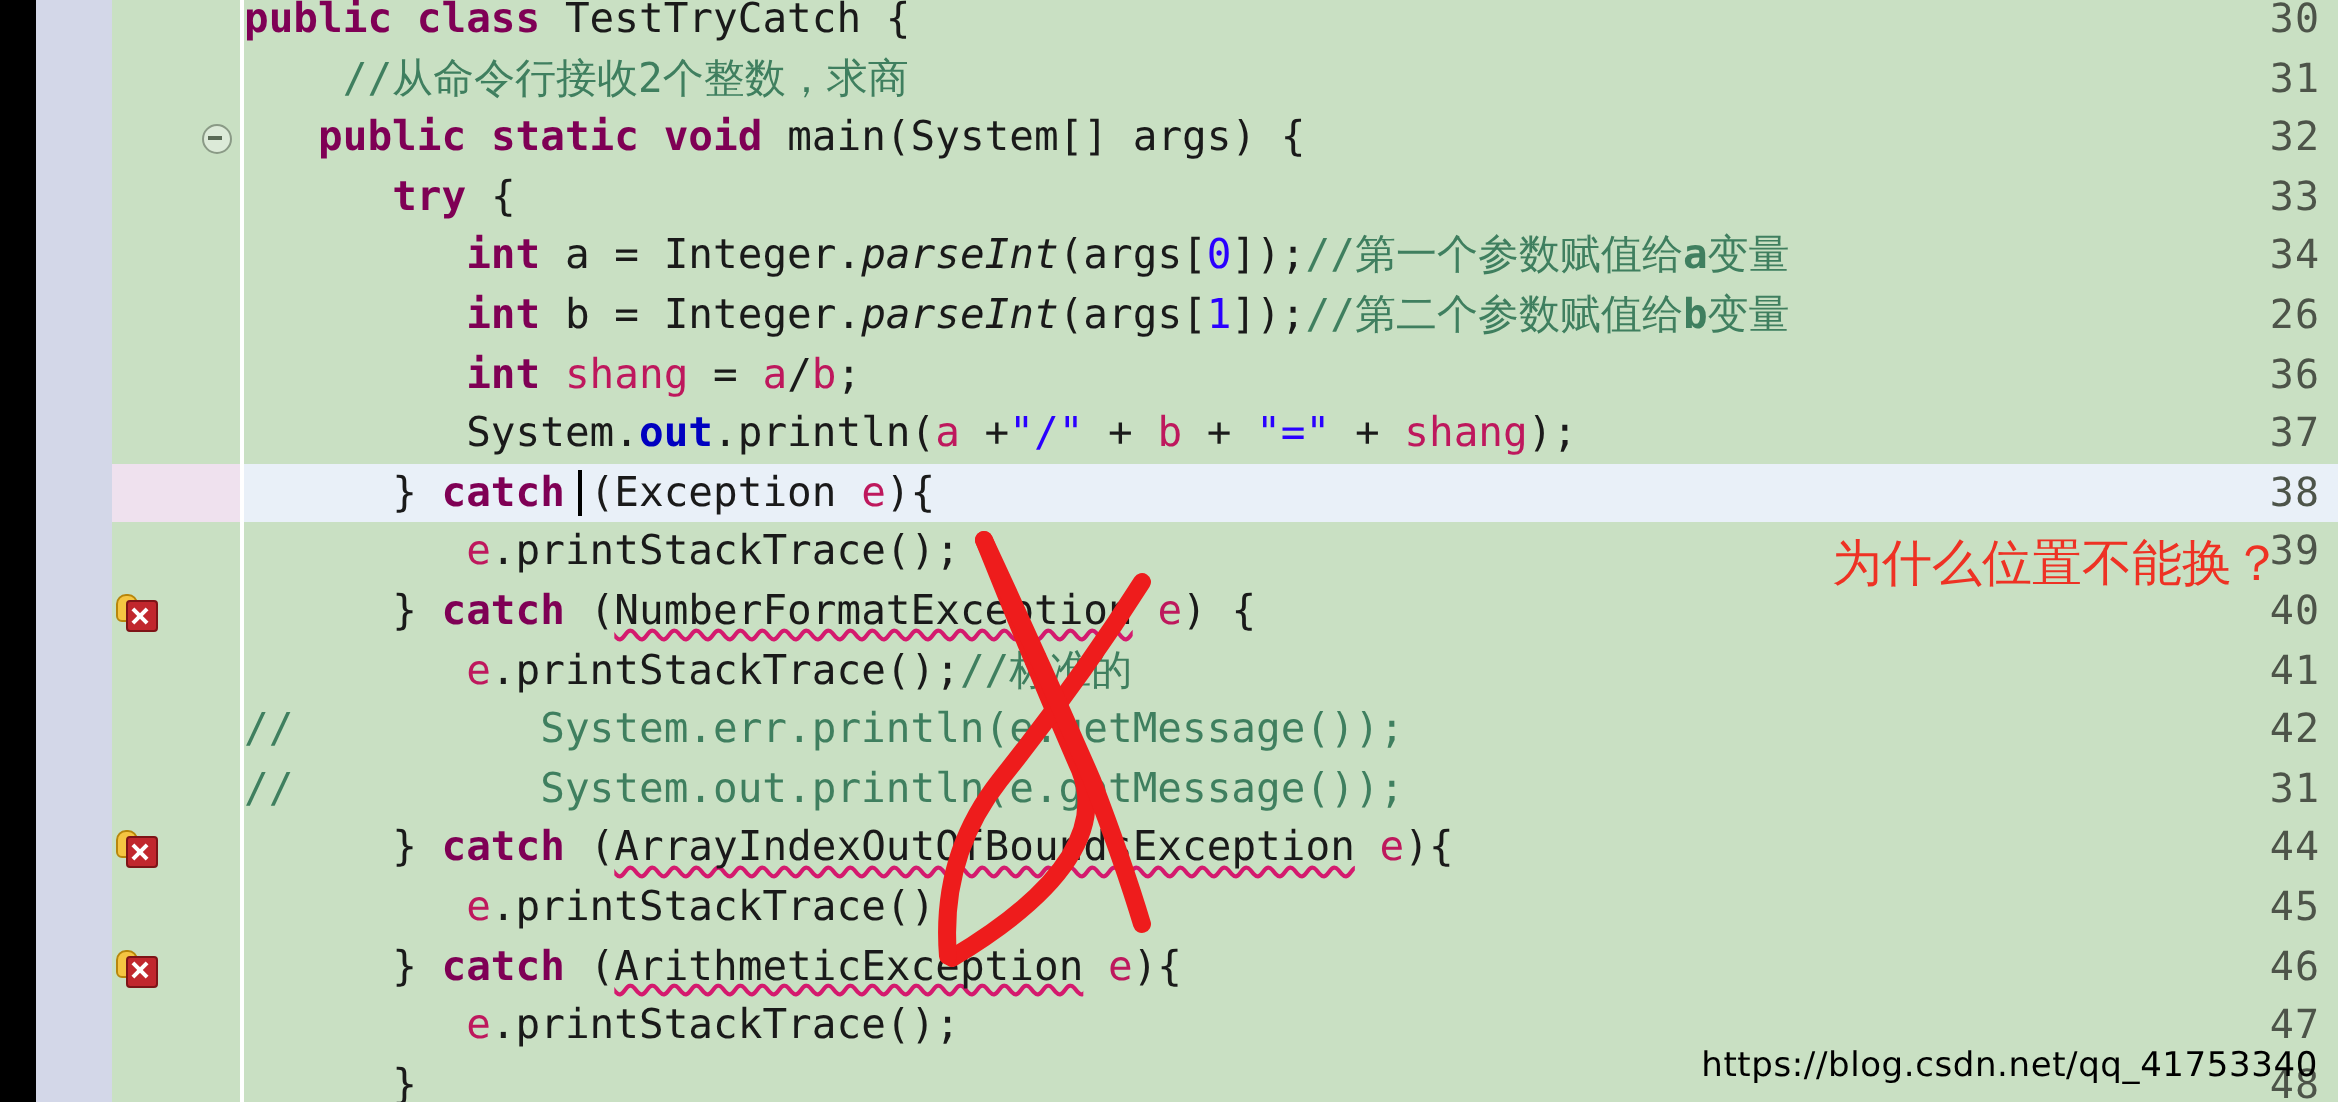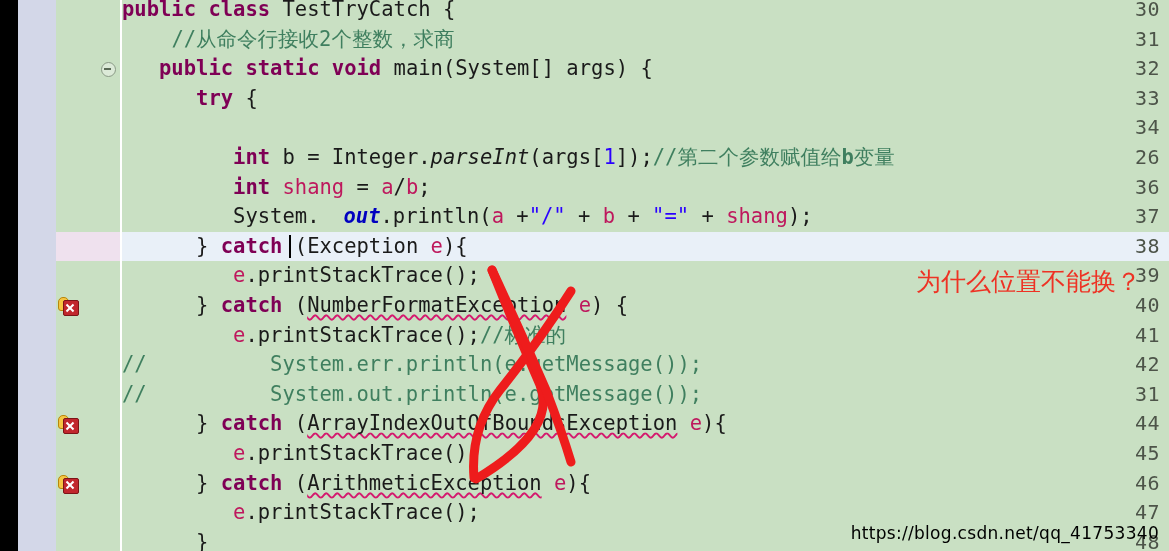--- a/index.html
+++ b/index.html
@@ -35,21 +35,21 @@
   .code{position:absolute;left:66px;top:0;height:29.6px;line-height:29.6px;
         font-size:20.5px;color:#1a1a1a;white-space:pre;letter-spacing:0px;}
 
   .row.hl .codebg{position:absolute;left:66px;top:0;width:1047px;height:29.6px;background:#e9f0f8;}
   .row.hl .gbg{position:absolute;left:0;top:0;width:64px;height:29.6px;background:#efe1ee;}
 
   
   .kw{color:#7f0055;font-weight:bold;}
   .cm{color:#3f7f5f;}
   .str{color:#2a00ff;}
-  .fld{color:#0000c0;font-style:italic;font-weight:bold;margin-left:24px;}
+  .fld{color:#0000c0;font-weight:bold;}
   .mth{font-style:italic;color:#1a1a1a;}
   .par{color:#be185d;}
   .pl{color:#1a1a1a;}
   .err{text-decoration:underline wavy #d41a6e;text-decoration-skip-ink:none;}
 
   
   .marker{position:absolute;left:1px;top:5px;width:22px;height:19px;}
   .bulb{position:absolute;left:1px;top:1px;width:9px;height:12px;border-radius:5px 5px 3px 3px;
         background:#f5c542;border:1px solid #b8860b;}
   .xbox{position:absolute;left:6px;top:4px;width:14px;height:14px;background:#c1272d;
@@ -106,20 +106,21 @@
       <div class="code">   <span class="kw">public</span> <span class="kw">static</span> <span class="kw">void</span> <span class="pl">main(System[] args) {</span></div>
     </div>
 
     <div class="row" style="top:83.8px">
       <div class="lineno">33</div>
       <div class="code">      <span class="kw">try</span> <span class="pl">{</span></div>
     </div>
 
     <div class="row" style="top:113.4px">
       <div class="lineno">34</div>
+      <div class="code">         <span class="kw">int</span> <span class="pl">a = Integer.</span><span class="mth">parseInt</span><span class="pl">(args[</span><span class="str">0</span><span class="pl">]);</span><span class="cm">//第一个参数赋值给<b>a</b>变量</span></div>
     </div>
 
     <div class="row" style="top:143px">
       <div class="lineno">26</div>
       <div class="code">         <span class="kw">int</span> <span class="pl">b = Integer.</span><span class="mth">parseInt</span><span class="pl">(args[</span><span class="str">1</span><span class="pl">]);</span><span class="cm">//第二个参数赋值给<b>b</b>变量</span></div>
     </div>
 
     <div class="row" style="top:172.6px">
       <div class="lineno">36</div>
       <div class="code">         <span class="kw">int</span> <span class="par">shang</span> <span class="pl">= </span><span class="par">a</span><span class="pl">/</span><span class="par">b</span><span class="pl">;</span></div>

